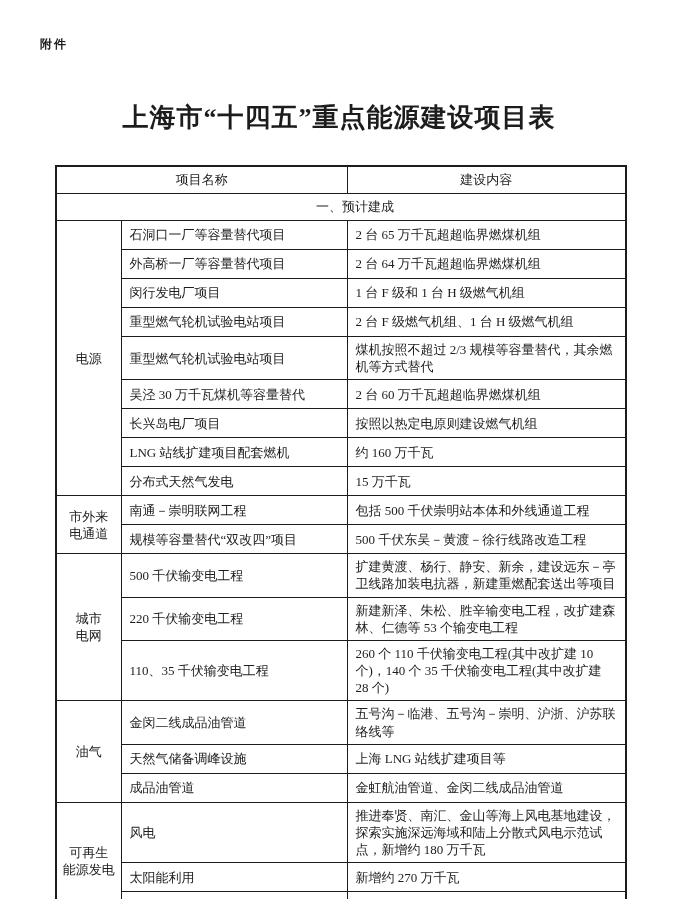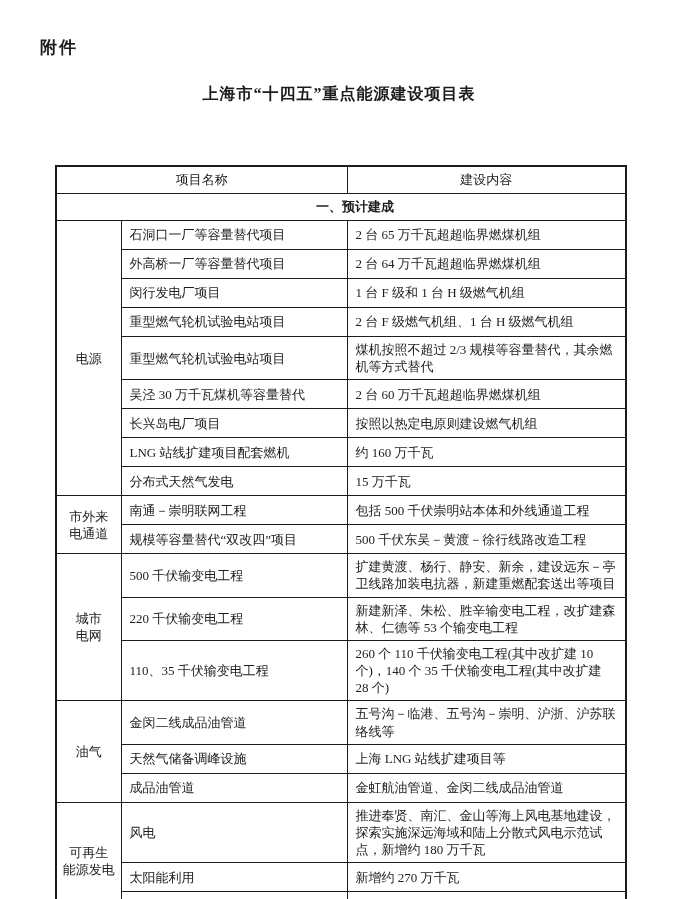--- a/index.html
+++ b/index.html
@@ -17,33 +17,33 @@
   }
   .page {
     width: 678px;
     height: 899px;
     background: #ffffff;
   }
   .attachment {
     position: absolute;
     left: 40px;
     top: 36px;
-    font-size: 17px;
+    font-size: 12px;
     font-weight: bold;
     font-family: "Liberation Sans", "DejaVu Sans", sans-serif;
     letter-spacing: 2px;
   }
   .title {
     position: absolute;
     left: 0;
-    top: 84px;
+    top: 100px;
     width: 678px;
     margin: 0;
     text-align: center;
-    font-size: 16px;
+    font-size: 26px;
     font-weight: bold;
     letter-spacing: 1px;
     white-space: nowrap;
   }
   table.projects {
     position: absolute;
     left: 55px;
     top: 165px;
     width: 570px;
     border-collapse: collapse;
@@ -60,21 +60,21 @@
     padding: 4px 8px;
     vertical-align: middle;
     height: 20px;
   }
   th {
     font-weight: normal;
     text-align: center;
     height: 18px;
   }
   td.section {
-    font-weight: bold;
+    font-weight: normal;
     text-align: center;
     height: 18px;
     padding-left: 36px;
   }
   td.group {
     text-align: center;
     white-space: pre-line;
     padding: 6px 2px;
   }
   td.name, td.content {

